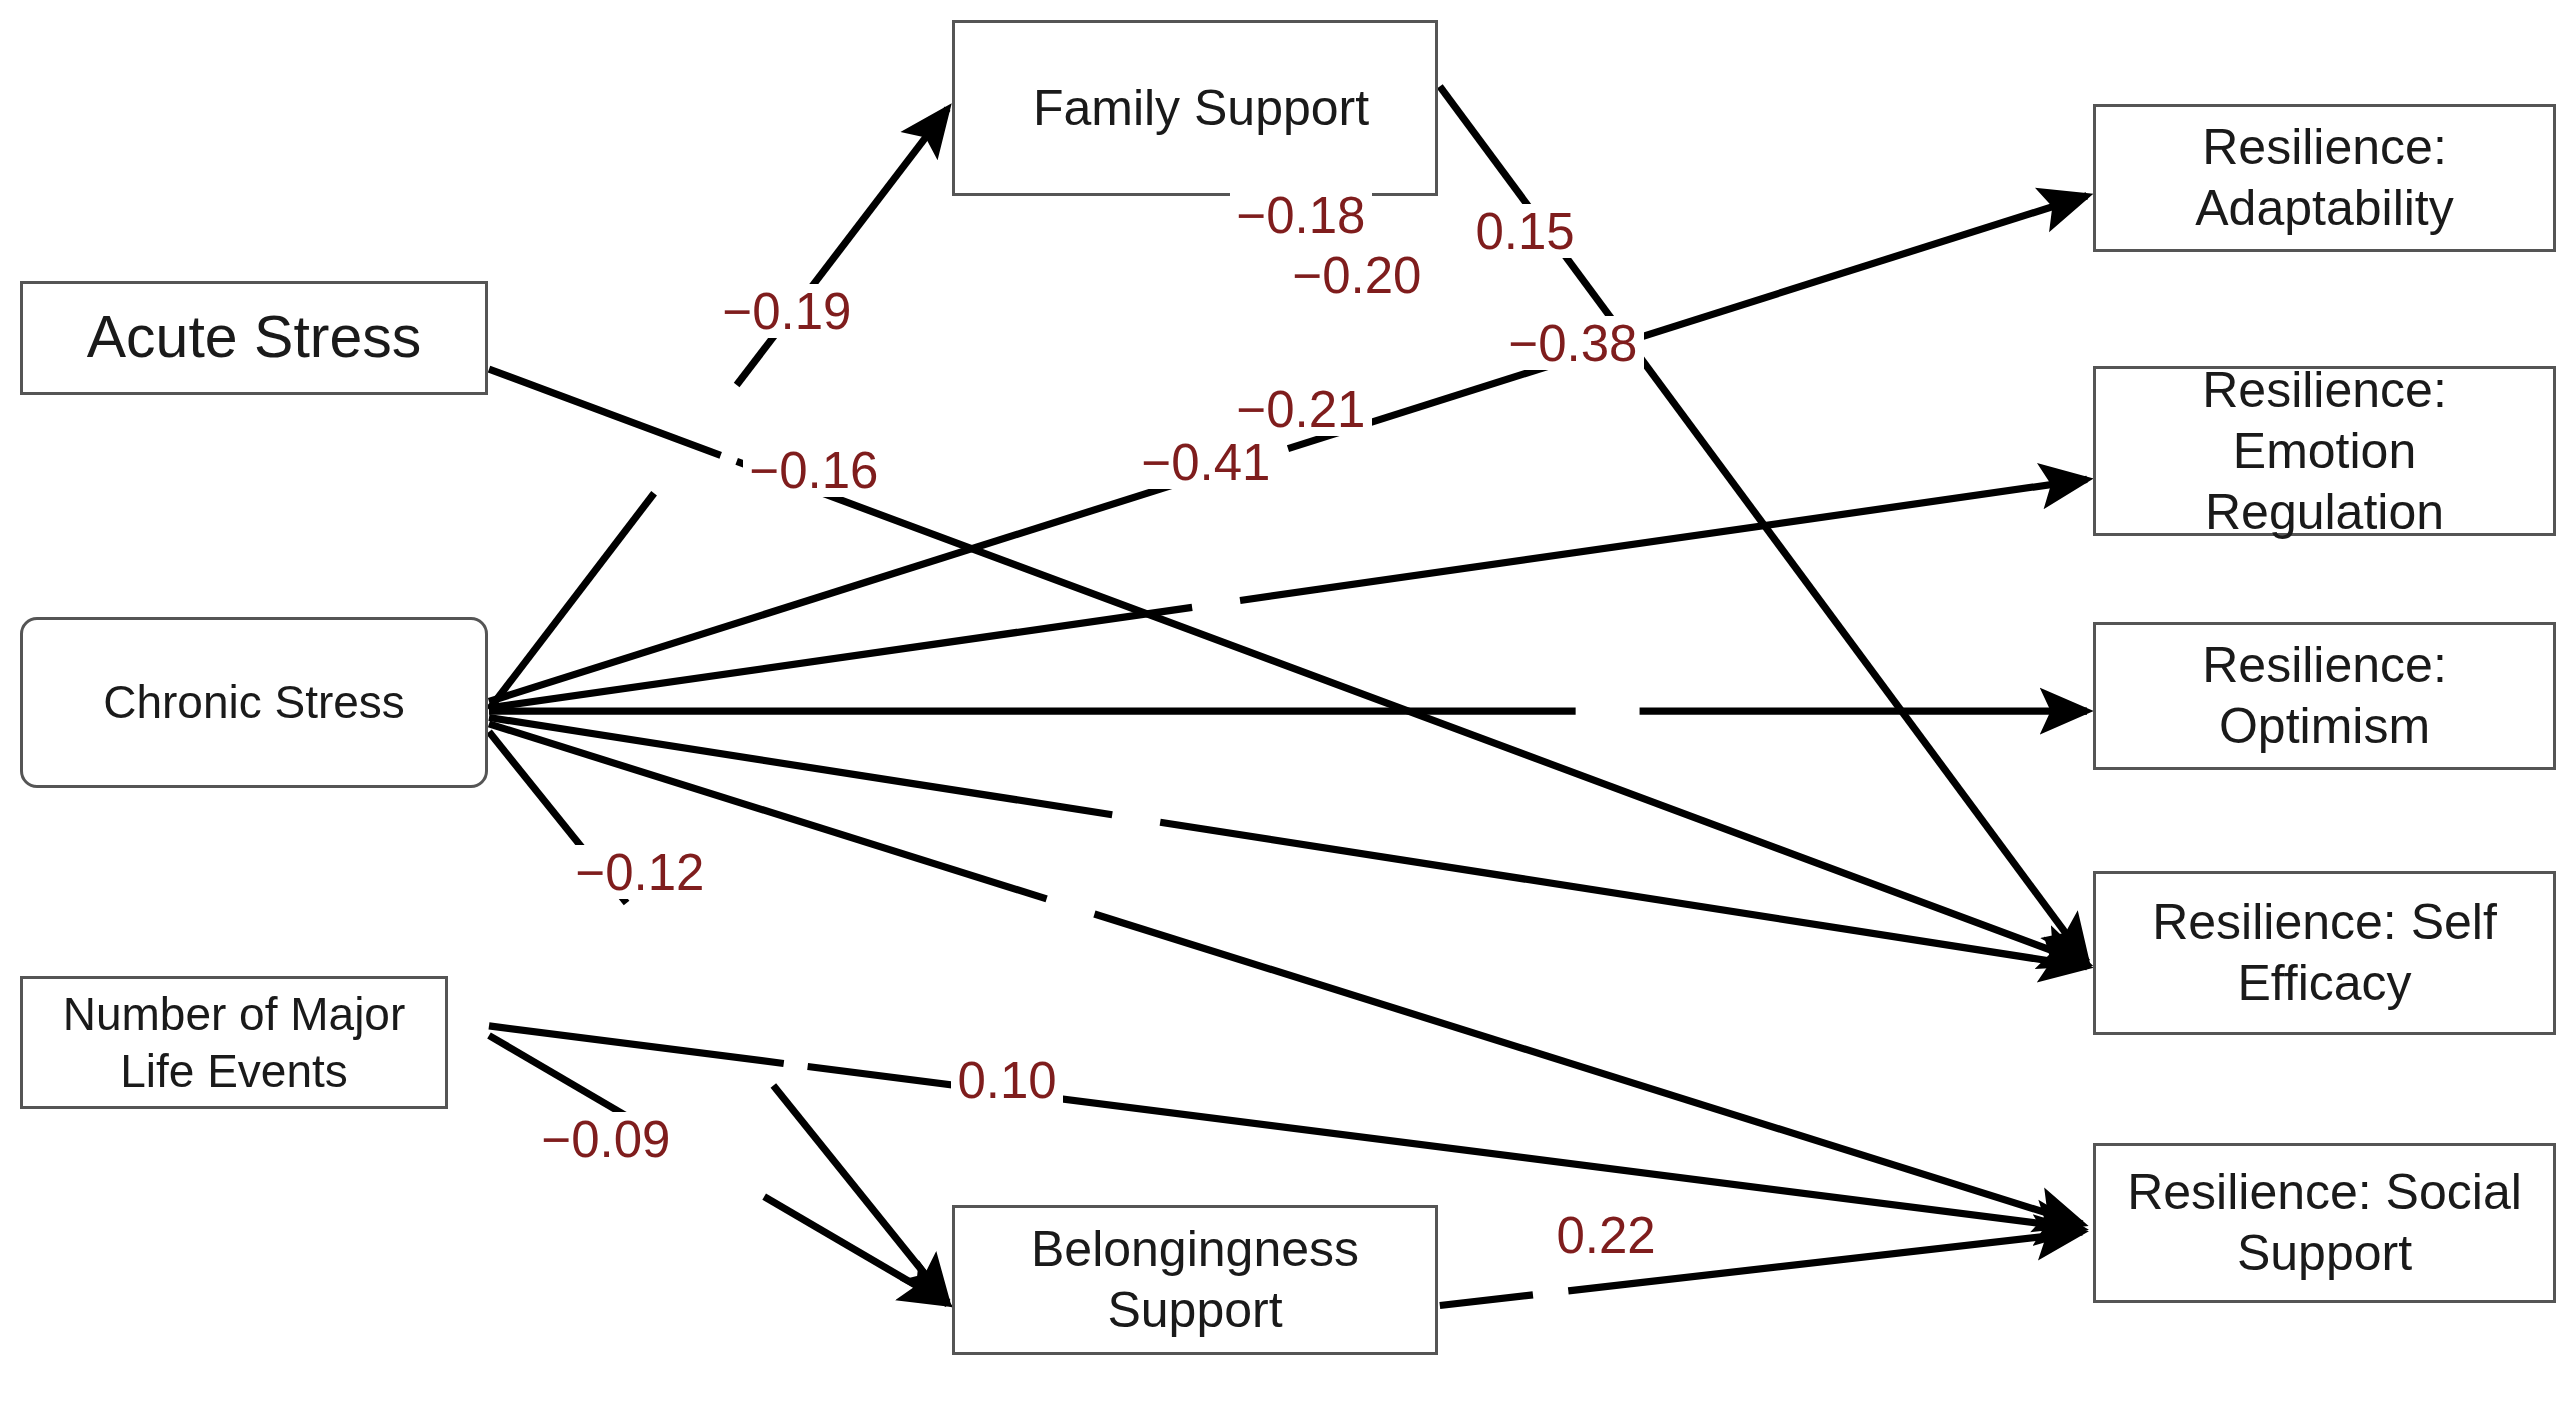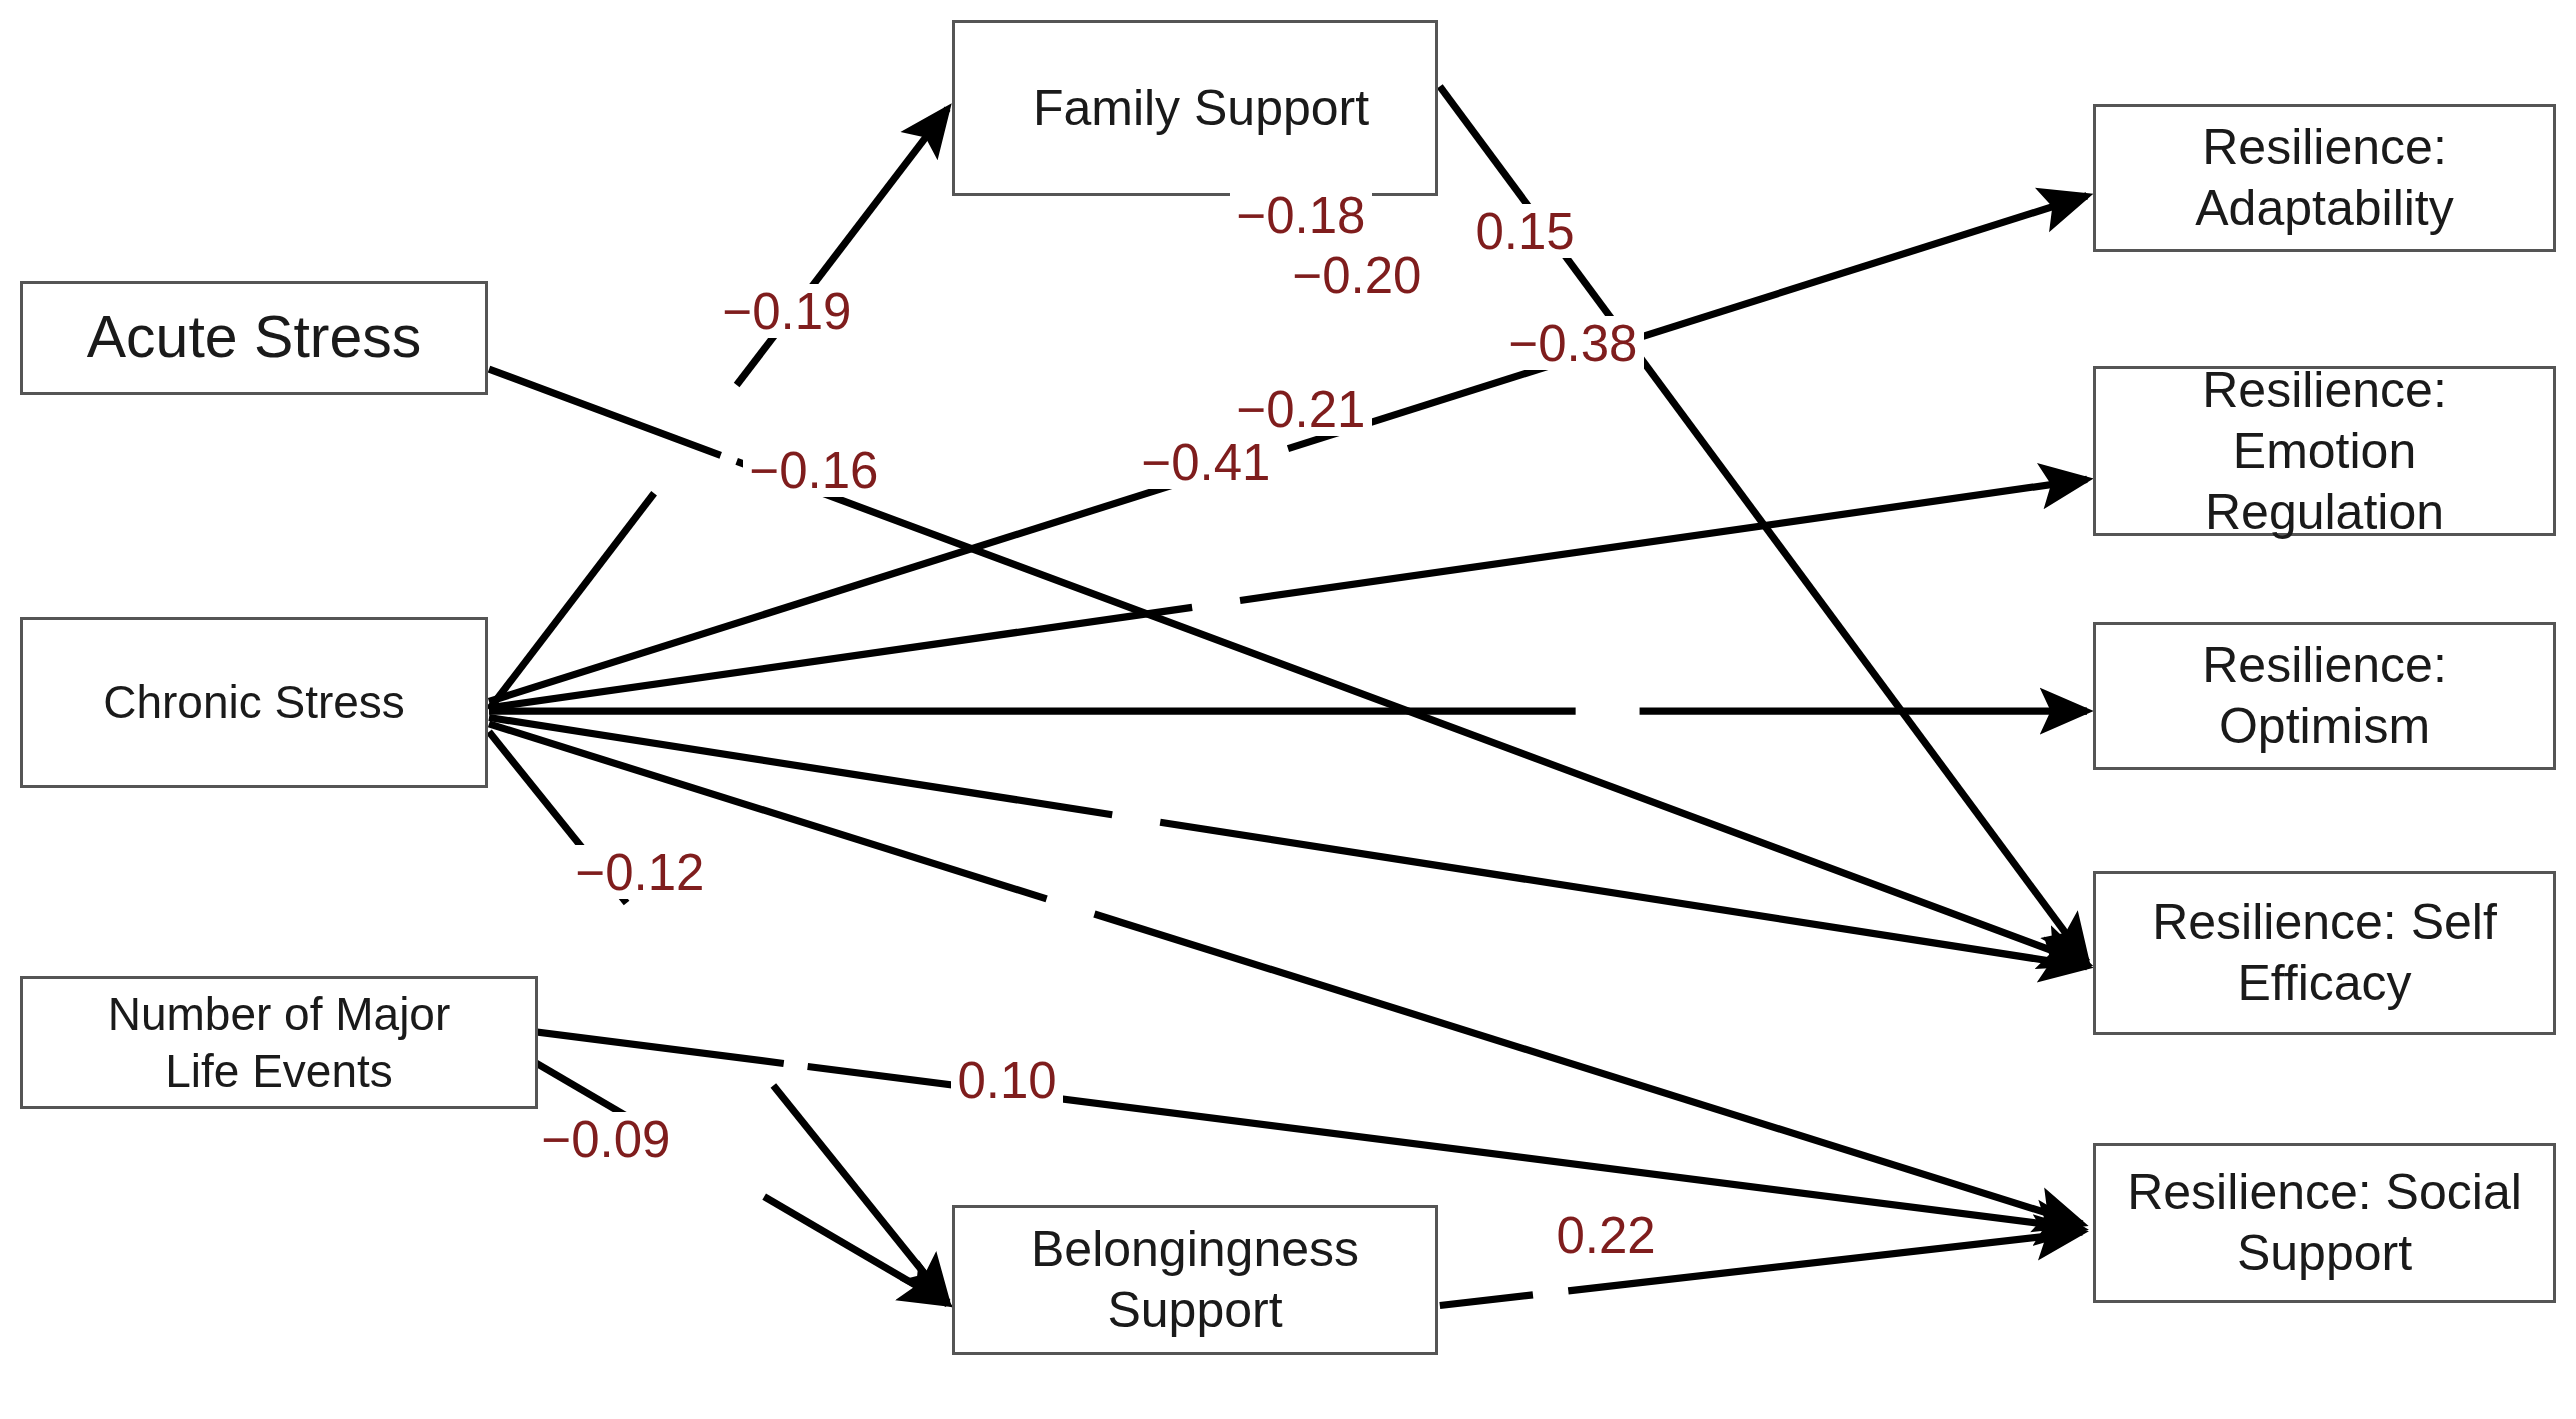--- a/index.html
+++ b/index.html
@@ -68,24 +68,24 @@
         <line x1="1802" y1="108" x2="1927.55" y2="277.88" stroke="#000000" stroke-width="9"></line>
         <line x1="1935.65" y1="288.84000000000003" x2="2612" y2="1204" stroke="#000000" stroke-width="9" marker-end="url(#arrowhead)"></line>
         <line x1="1802" y1="1634" x2="1918.58" y2="1620.66" stroke="#000000" stroke-width="9"></line>
         <line x1="1962.8" y1="1615.6" x2="2606" y2="1542" stroke="#000000" stroke-width="9" marker-end="url(#arrowhead)"></line>
       </g>
   </svg>
   <div id="node-group">
       <div class="node-box" style="left: 20px; top: 281px; width: 468px; height: 114px; font-size: 59px; border-color: rgb(85, 85, 85);">
         <span class="node-label">Acute Stress</span>
       </div>
-      <div class="node-box" style="left: 20px; top: 617px; width: 468px; height: 171px; font-size: 46px; border-color: rgb(85, 85, 85);">
+      <div class="node-box" style="left: 20px; top: 617px; width: 468px; height: 171px; font-size: 46px; border-color: rgb(85, 85, 85); border-radius: 17px;">
         <span class="node-label">Chronic Stress</span>
       </div>
-      <div class="node-box" style="left: 20px; top: 976px; width: 518px; height: 133px; font-size: 46px; border-color: rgb(85, 85, 85); justify-content: center;">
+      <div class="node-box" style="left: 20px; top: 976px; width: 428px; height: 133px; font-size: 46px; border-color: rgb(85, 85, 85); justify-content: center;">
         <span class="node-label">Number of Major
 Life Events</span>
       </div>
       <div class="node-box" style="left: 952px; top: 20px; width: 486px; height: 176px; font-size: 50px; border-color: rgb(85, 85, 85); padding-left: 12px;">
         <span class="node-label">Family Support</span>
       </div>
       <div class="node-box" style="left: 952px; top: 1205px; width: 486px; height: 150px; font-size: 50px; border-color: rgb(85, 85, 85);">
         <span class="node-label">Belongingness
 Support</span>
       </div>

